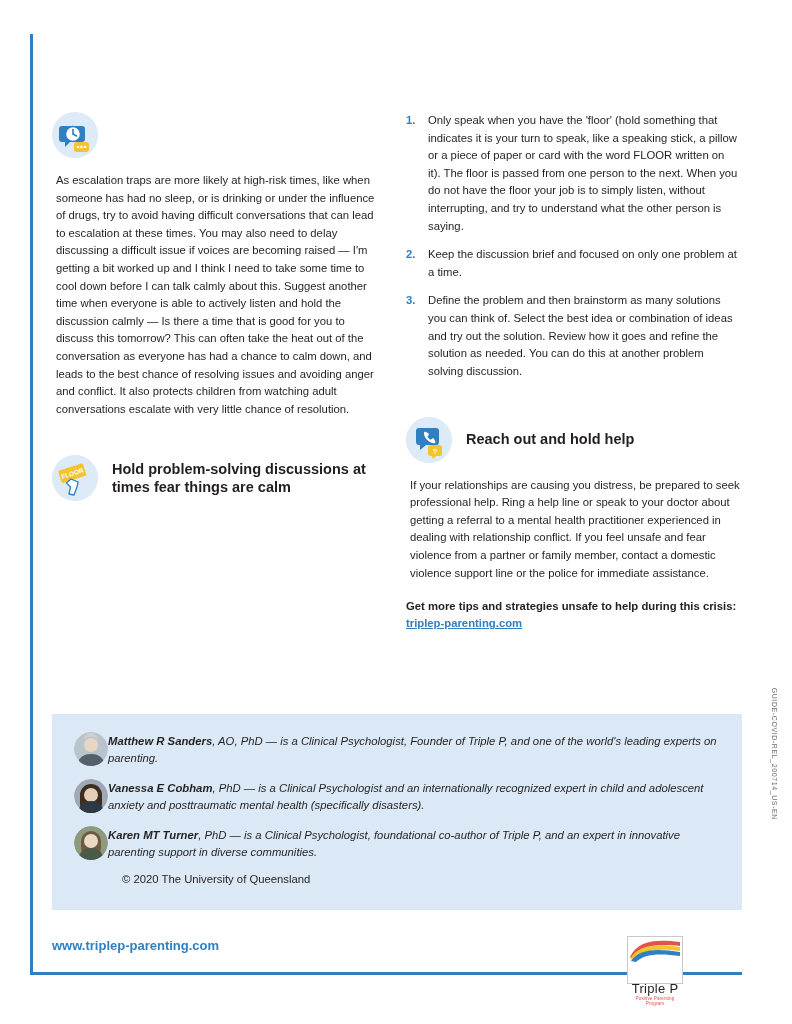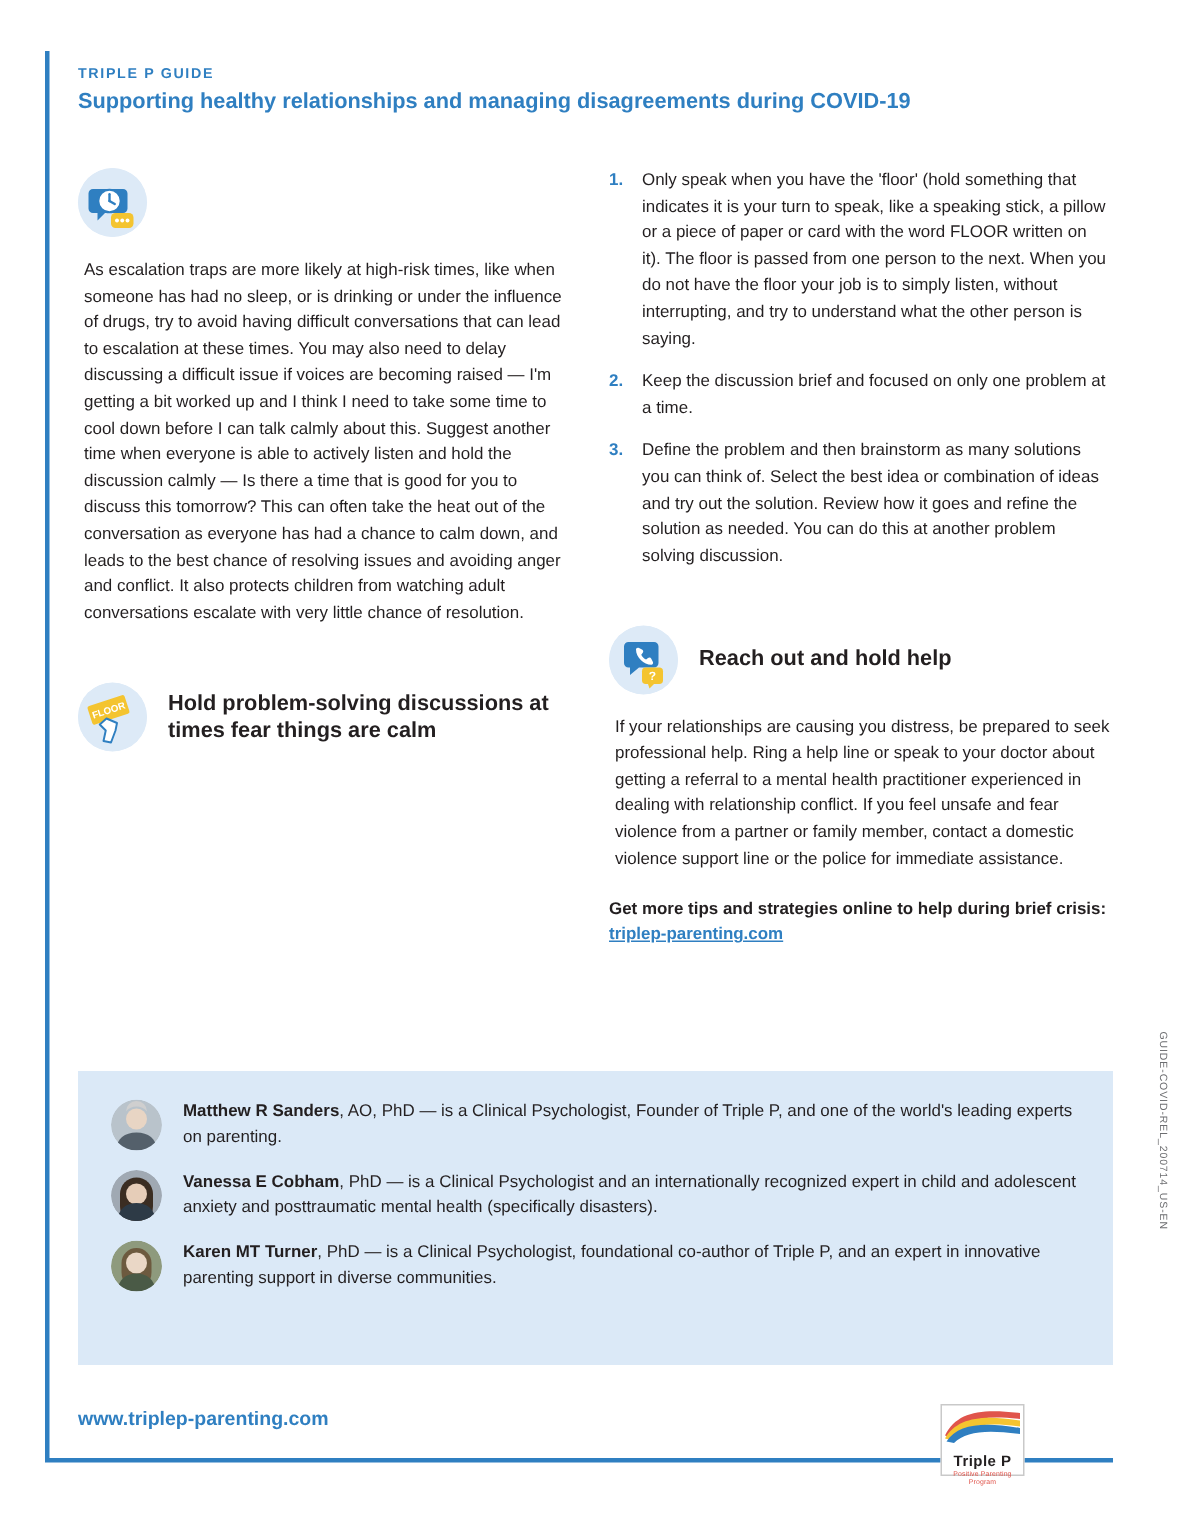--- a/index.html
+++ b/index.html
@@ -141,23 +141,23 @@
     position: absolute;
     left: 52px;
     top: 714px;
     width: 690px;
     height: 196px;
     background: #dbe9f7;
     padding: 18px 24px 18px 22px;
   }
   .author-row {
     display: flex;
-    align-items: flex-end;
-    gap: 14px;
+    align-items: center;
     margin-bottom: 12px;
+    font-style: italic;
   }
   .avatar {
     width: 34px;
     height: 34px;
     border-radius: 50%;
     flex: 0 0 34px;
     overflow: hidden;
     position: relative;
   }
   .author-text {
@@ -196,25 +196,25 @@
     position: absolute;
     left: 627px;
     top: 936px;
     width: 56px;
     height: 48px;
     border: 1px solid #c9c9c9;
     background: #fff;
     text-align: center;
   }
   .logo-title {
-    font-size: 10px;
-    font-weight: bold;
+    font-size: 13px;
+    font-weight: normal;
     color: #231f20;
     letter-spacing: 0.3px;
-    margin-top: 1px;
+    margin-top: 14px;
   }
   .logo-sub {
     font-size: 4.6px;
     color: #e0544b;
     letter-spacing: 0.1px;
   }
 
   .side-code {
     position: absolute;
     right: 14px;
@@ -227,24 +227,20 @@
     white-space: nowrap;
   }
 </style>
 </head>
 <body>
 
 <div class="page">
 
   <div class="left-rule"></div>
 
-  <div class="header">
-    <div class="eyebrow">TRIPLE P GUIDE</div>
-    <h1 class="headline">Supporting healthy relationships and managing disagreements during COVID-19</h1>
-  </div>
 
   <div class="col-left">
 
     <div class="section-head">
       <div class="icon-circle">
         <svg width="46" height="46" viewBox="0 0 46 46">
           <circle cx="23" cy="23" r="23" fill="#ddeaf7"></circle>
           <path d="M10 14 h20 a3 3 0 0 1 3 3 v10 a3 3 0 0 1 -3 3 h-12 l-5 5 v-5 h-3 a3 3 0 0 1 -3 -3 v-10 a3 3 0 0 1 3 -3 z" fill="#2f7fc1"></path>
           <circle cx="21" cy="22" r="7.5" fill="#ffffff" stroke="#2f7fc1" stroke-width="1.4"></circle>
           <line x1="21" y1="22" x2="21" y2="17.5" stroke="#2f7fc1" stroke-width="1.6" stroke-linecap="round"></line>
@@ -305,21 +301,21 @@
           <path d="M26 39 l1 3 l3 -3 z" fill="#f4c430"></path>
           <text x="29" y="36.5" font-family="Liberation Sans, sans-serif" font-size="8" font-weight="bold" fill="#ffffff" text-anchor="middle">?</text>
         </svg>
       </div>
       <div class="section-title" style="padding-top:13px;">Reach out and hold help</div>
     </div>
 
     <p class="body">If your relationships are causing you distress, be prepared to seek professional help. Ring a help line or speak to your doctor about getting a referral to a mental health practitioner experienced in dealing with relationship conflict. If you feel unsafe and fear violence from a partner or family member, contact a domestic violence support line or the police for immediate assistance.</p>
 
     <div class="cta">
-      <span>Get more tips and strategies online to help during brief crisis: </span><a href="#">triplep-parenting.com</a>
+      <span>Get more tips and strategies unsafe to help during this crisis: </span><a href="#">triplep-parenting.com</a>
     </div>
   </div>
 
   <div class="authors-panel">
 
     <div class="author-row">
       <div class="avatar">
         <svg width="34" height="34" viewBox="0 0 34 34">
           <circle cx="17" cy="17" r="17" fill="#b9c3cb"></circle>
           <circle cx="17" cy="13" r="7" fill="#e8d5c4"></circle>
@@ -353,20 +349,21 @@
           <path d="M7 15 a10 10 0 0 1 20 0 l0 6 a10 12 0 0 1 -20 0 z" fill="#6d5a3f"></path>
           <circle cx="17" cy="15" r="7" fill="#ead7c6"></circle>
           <path d="M4 34 c1 -8 6 -12 13 -12 c7 0 12 4 13 12 z" fill="#4a5a46"></path>
         </svg>
       </div>
       <div class="author-text">
         <b>Karen MT Turner</b><span>, PhD — is a Clinical Psychologist, foundational co-author of Triple P, and an expert in innovative parenting support in diverse communities.</span>
       </div>
     </div>
 
+    <div class="copyright">© 2020 The University of Queensland</div>
   </div>
 
   <a class="footer-url" href="#" style="text-decoration:none;">www.triplep-parenting.com</a>
   <div class="footer-rule"></div>
 
   <div class="logo-box">
     <svg width="54" height="26" viewBox="0 0 54 26">
       <path d="M2 20 C10 4, 26 2, 52 5 L52 9 C28 6, 13 9, 5 21 Z" fill="#e0544b"></path>
       <path d="M2 22 C10 8, 27 6, 52 10 L52 14 C29 11, 14 13, 6 23 Z" fill="#f4c430"></path>
       <path d="M3 24 C11 12, 28 11, 52 15 L52 19 C30 16, 16 17, 8 25 Z" fill="#2f7fc1"></path>

